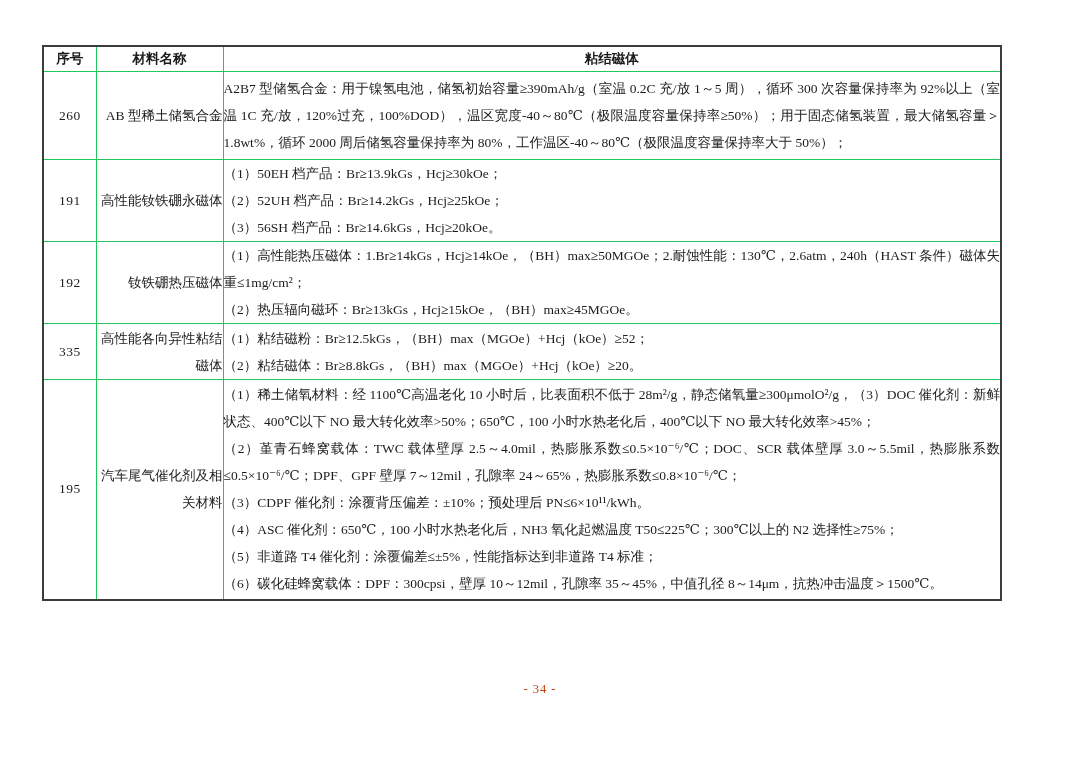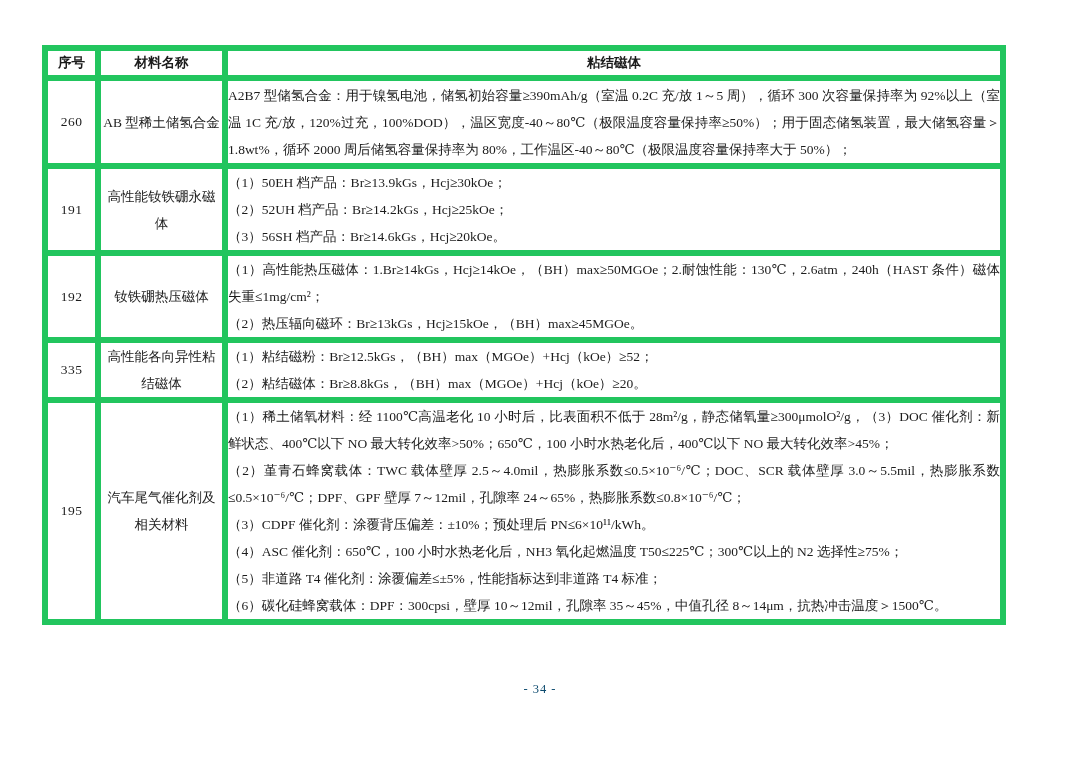--- a/index.html
+++ b/index.html
@@ -22,37 +22,37 @@
     position: absolute;
     left: 42px;
     top: 45px;
     width: 958px;
     border-collapse: collapse;
     table-layout: fixed;
     border: 2px solid #3c3c3c;
   }
   table.materials th,
   table.materials td {
-    border: 6px solid #22c55e;
+    border: 1px solid #22c55e;
     vertical-align: middle;
     font-size: 13.5px;
     padding: 0;
   }
   table.materials th {
     font-weight: bold;
     text-align: center;
     height: 24px;
     line-height: 24px;
   }
   td.c-no {
     text-align: center;
     letter-spacing: 0.5px;
   }
   td.c-name {
-    text-align: center;
+    text-align: right;
     padding: 2px 4px 2px 6px;
     line-height: 27px;
   }
   td.c-req {
     text-align: left;
     padding: 2px 8px 2px 7px;
   }
   td.c-req p {
     margin: 0;
     line-height: 27px;
@@ -65,21 +65,21 @@
   tr.r193 { height: 56px; }
   tr.r194 { height: 44px; }
   tr.r195 { height: 220px; }
   .footer {
     position: absolute;
     left: 0;
     top: 682px;
     width: 1080px;
     text-align: center;
     font-size: 12.5px;
-    color: #0c4a6e;
+    color: #c2410c;
     letter-spacing: 1px;
   }
 </style>
 </head>
 <body>
 
 <div class="page">
 
   <table class="materials">
     <colgroup>

